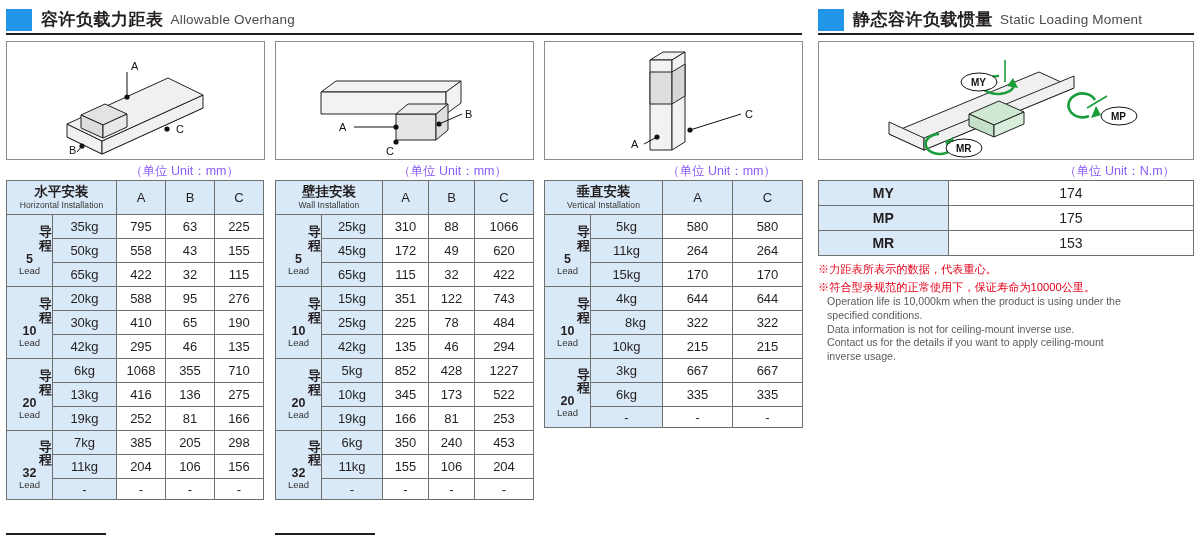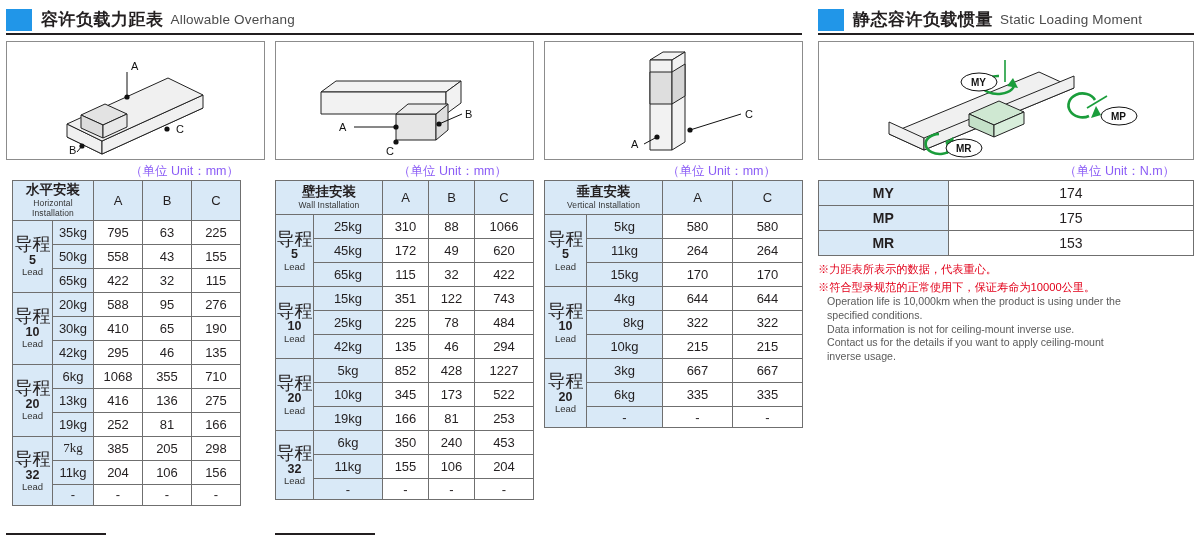--- a/index.html
+++ b/index.html
@@ -36,21 +36,21 @@
     font-size: 13px;
   }
   table.grid td, table.grid th {
     border: 1px solid #6f6f6f; text-align: center; padding: 0;
     font-weight: normal; color: #231f20;
   }
   .hdr-blue { background: #d9e9f7; }
   .cell-lead {
     background: #d9e9f7; font-weight: bold; font-size: 13px; line-height: 1.05;
   }
-  .cell-lead .lead-cn { font-size: 18px; font-weight: normal; display: block; }
+  .cell-lead .lead-cn { font-size: 13px; font-weight: bold; display: block; padding-left: 32px; }
   .cell-lead .lead-no { font-size: 12.5px; font-weight: bold; display: block; }
   .cell-lead .lead-en { font-size: 9.5px; font-weight: normal; display: block; color: #333; }
   .cell-load { background: #d9e9f7; font-size: 13px; }
   .th-cn { font-size: 13.5px; font-weight: bold; display: block; line-height: 1.1; }
   .th-en { font-size: 8.5px; font-weight: normal; display: block; color: #333; letter-spacing: .1px; }
 
   
   table.mom {
     position: absolute; border-collapse: collapse; font-size: 14px;
   }
@@ -180,21 +180,21 @@
         <text x="152" y="44">MY</text>
         <ellipse cx="300" cy="74" rx="18" ry="9" fill="#fff" stroke="#111" stroke-width="1"></ellipse>
         <text x="292" y="78">MP</text>
         <ellipse cx="145" cy="106" rx="18" ry="9" fill="#fff" stroke="#111" stroke-width="1"></ellipse>
         <text x="137" y="110">MR</text>
       </g>
     </svg>
   </div>
   <div class="unit" style="left:1064px; top:163px;">（单位 Unit：N.m）</div>
 
-  <table class="grid" style="left:12px; top:180px; width:229px;">
+  <table class="grid" style="left:6px; top:180px; width:258px;">
     <tbody>
         <tr>
       <td class="hdr-blue" colspan="2" style="width:112px; height:34px; padding:2px 0;">
         <span class="th-cn">水平安装</span>
         <span class="th-en">Horizontal Installation</span>
       </td>
       <td class="hdr-blue" style="width:49px;">A</td>
       <td class="hdr-blue" style="width:49px;">B</td>
       <td class="hdr-blue" style="width:49px;">C</td>
     </tr>
@@ -270,21 +270,21 @@
       <td>81</td>
       <td>166</td>
     </tr>
 
     <tr>
       <td class="cell-lead" rowspan="3" style="padding:2px 0;">
         <span class="lead-cn">导程</span>
         <span class="lead-no">32</span>
         <span class="lead-en">Lead</span>
       </td>
-      <td class="cell-load" style="height:24px;font-family:Liberation Serif, serif;">7kg</td>
+      <td class="cell-load" style="height:24px;">7kg</td>
       <td>385</td>
       <td>205</td>
       <td>298</td>
     </tr>
     <tr>
       <td class="cell-load" style="height:24px;">11kg</td>
       <td>204</td>
       <td>106</td>
       <td>156</td>
     </tr>

